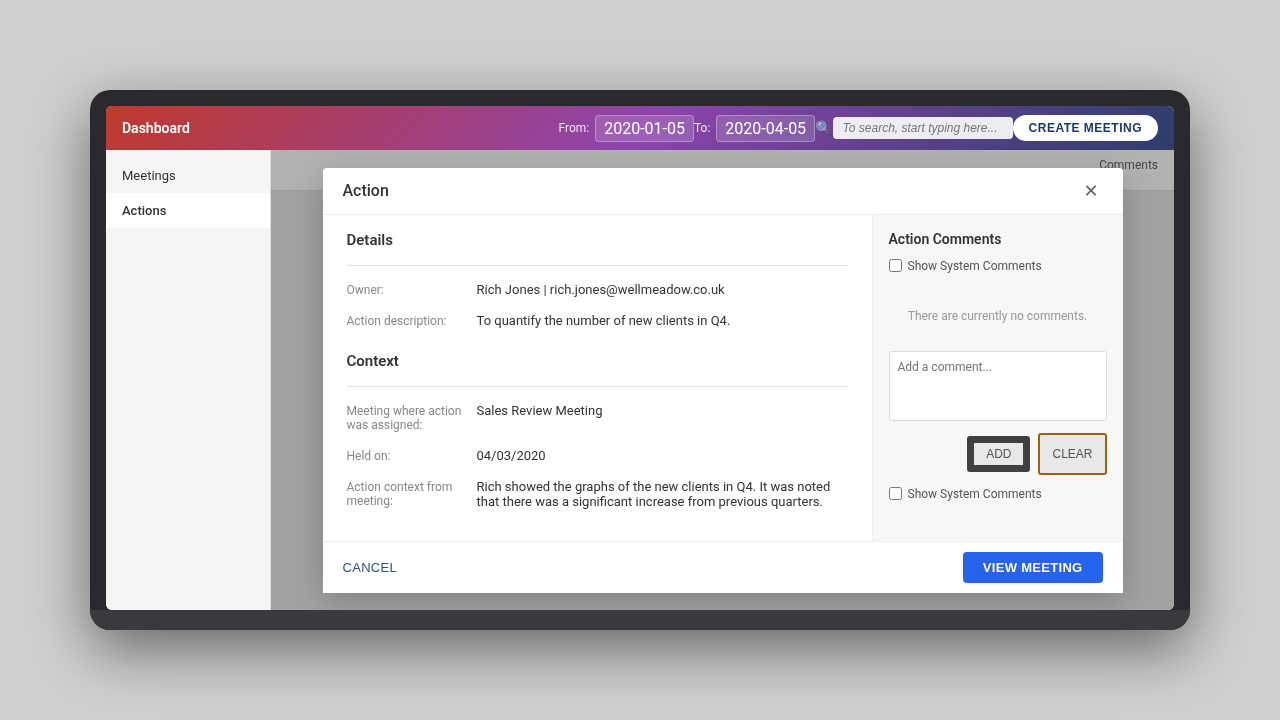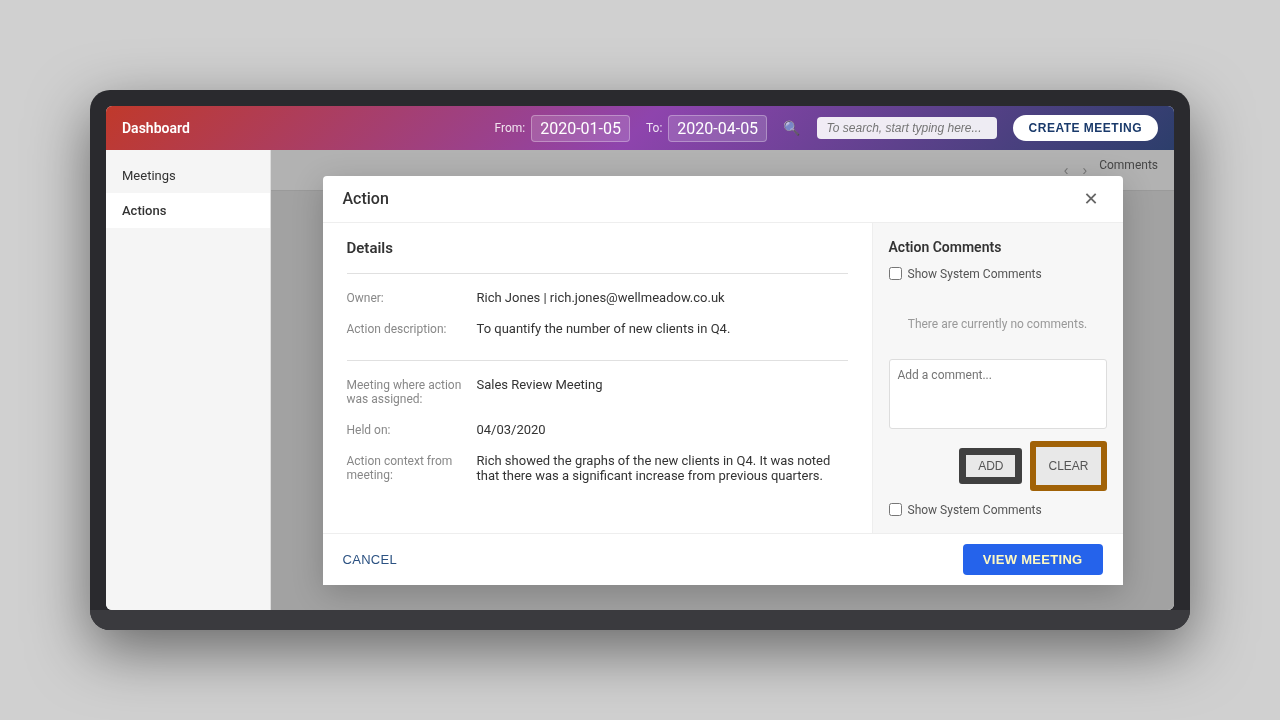--- a/index.html
+++ b/index.html
@@ -27,21 +27,21 @@
       position: relative;
     }
 
     
     .header {
       background: linear-gradient(135deg, #c0392b 0%, #8e44ad 50%, #2c3e6b 100%);
       display: flex;
       align-items: center;
       padding: 0 16px;
       height: 44px;
-      gap: 16px;
+      gap: 0;
     }
 
     .header-title {
       color: white;
       font-size: 14px;
       font-weight: 600;
       margin-right: auto;
     }
 
     .header-date-group {
@@ -286,21 +286,21 @@
       border: 7px solid #404040;
       border-radius: 3px;
       padding: 4px 12px;
       font-size: 12px;
       cursor: pointer;
       color: #555;
     }
 
     .btn-clear {
       background: #e8e8e8;
-      border: 6px solid #a16207;
+      border: 2px solid #a16207;
       border-radius: 3px;
       padding: 12px 12px;
       font-size: 12px;
       cursor: pointer;
       color: #555;
     }
 
     .show-system-row {
       display: flex;
       align-items: center;
@@ -430,20 +430,21 @@
                   <span class="field-value">Rich Jones | rich.jones@wellmeadow.co.uk</span>
                 </div>
 
                 <div class="field-row">
                   <span class="field-label">Action description:</span>
                   <span class="field-value">To quantify the number of new clients in Q4.</span>
                 </div>
 
 
                 <div class="context-section">
+                  <div class="section-title">Context</div>
                   <div class="divider-line"></div>
 
                   <div class="field-row">
                     <span class="field-label">Meeting where action was assigned:</span>
                     <span class="field-value">Sales Review Meeting</span>
                   </div>
 
                   <div class="field-row">
                     <span class="field-label">Held on:</span>
                     <span class="field-value">04/03/2020</span>

